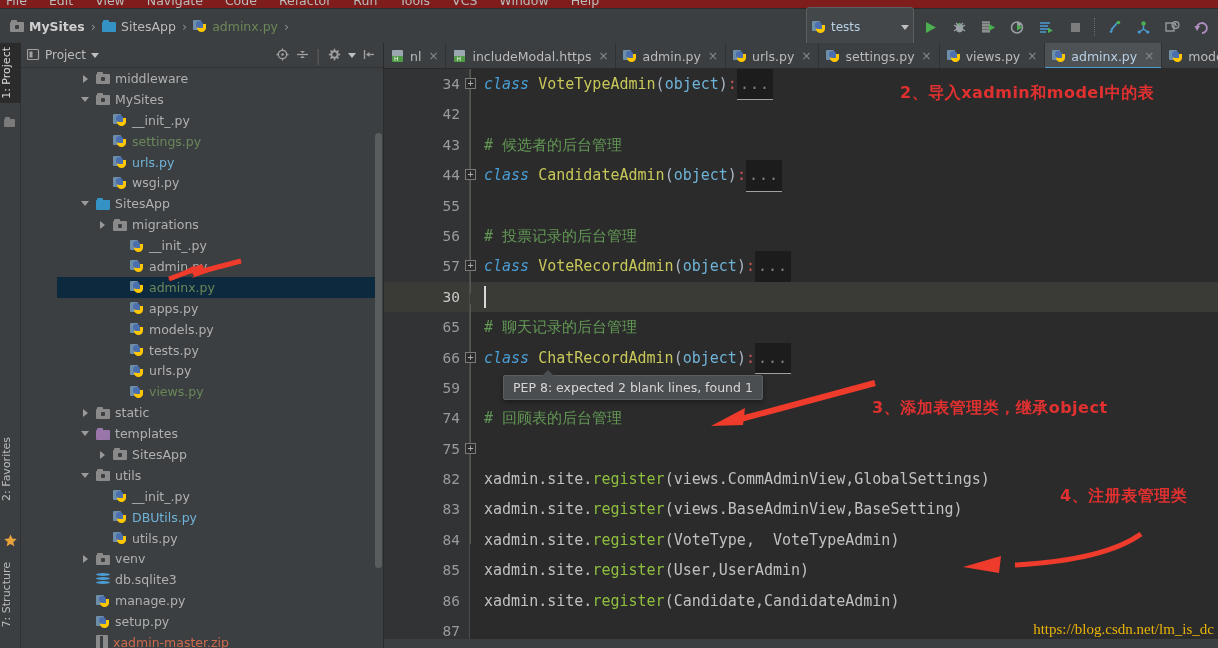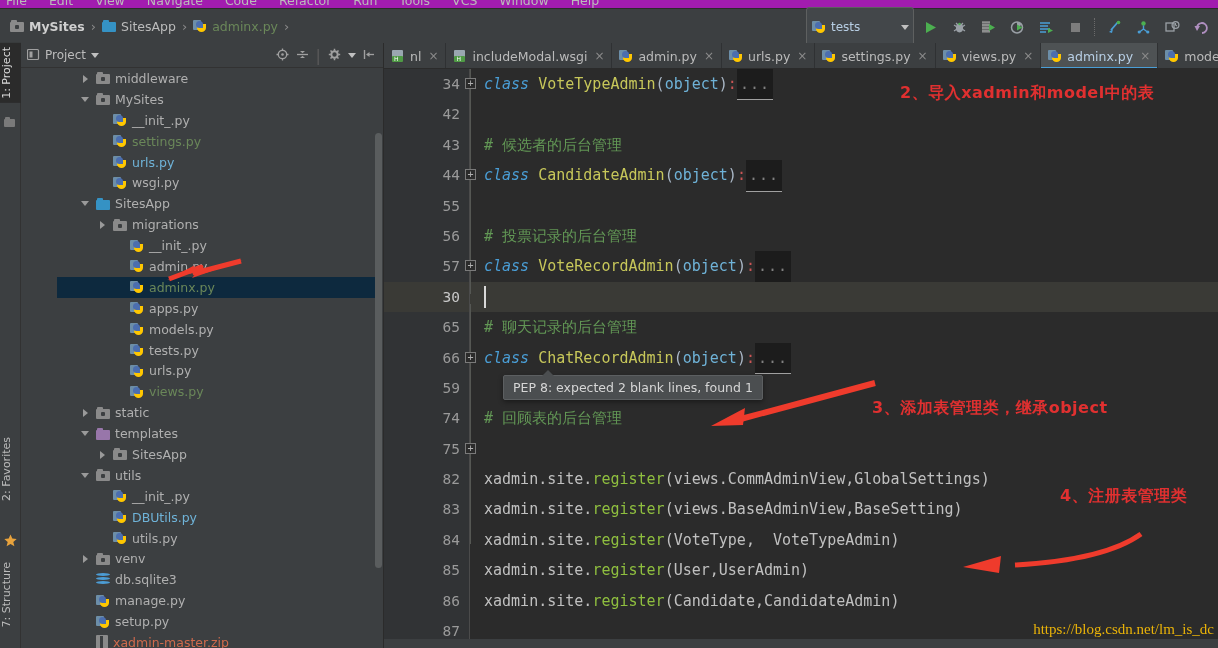--- a/index.html
+++ b/index.html
@@ -7,21 +7,21 @@
     width: 1218px; height: 648px;
     background: #3c3f41;
     font-family: "DejaVu Sans", "Liberation Sans", sans-serif;
     overflow: hidden;
   }
   #app { position: relative; width: 1218px; height: 648px; background: #3c3f41; }
 
   
   .menubar {
     position: absolute; top: 0; left: 0; width: 1218px; height: 9px;
-    background: #a21caf; overflow: hidden;
+    background: #7f1d1d; overflow: hidden;
   }
   .menubar-inner { display: flex; gap: 22px; padding-left: 6px; margin-top: -8px; }
   .menu-item { color: #bbbbbb; font-size: 12.5px; line-height: 17px; white-space: nowrap; }
   .menubar-line { position:absolute; left:0; top:8px; width:1218px; height:1px; background:#2b2b2b; }
 
   
   .crumbbar {
     position: absolute; top: 9px; left: 0; width: 1218px; height: 34px;
     background: #3c3f41;
     display: flex; align-items: center; padding-left: 10px;
@@ -606,21 +606,21 @@
         <span class="ic-html">
           <span class="h">H</span>
         </span>
         <span>nl</span>
         <span class="etab-x">×</span>
       </div>
       <div class="etab">
         <span class="ic-html">
           <span class="h">H</span>
         </span>
-        <span>includeModal.wsgi</span>
+        <span>includeModal.https</span>
         <span class="etab-x">×</span>
       </div>
       <div class="etab">
         <span class="ic-py">
           <span class="pyb"></span>
         </span>
         <span>admin.py</span>
         <span class="etab-x">×</span>
       </div>
       <div class="etab">

